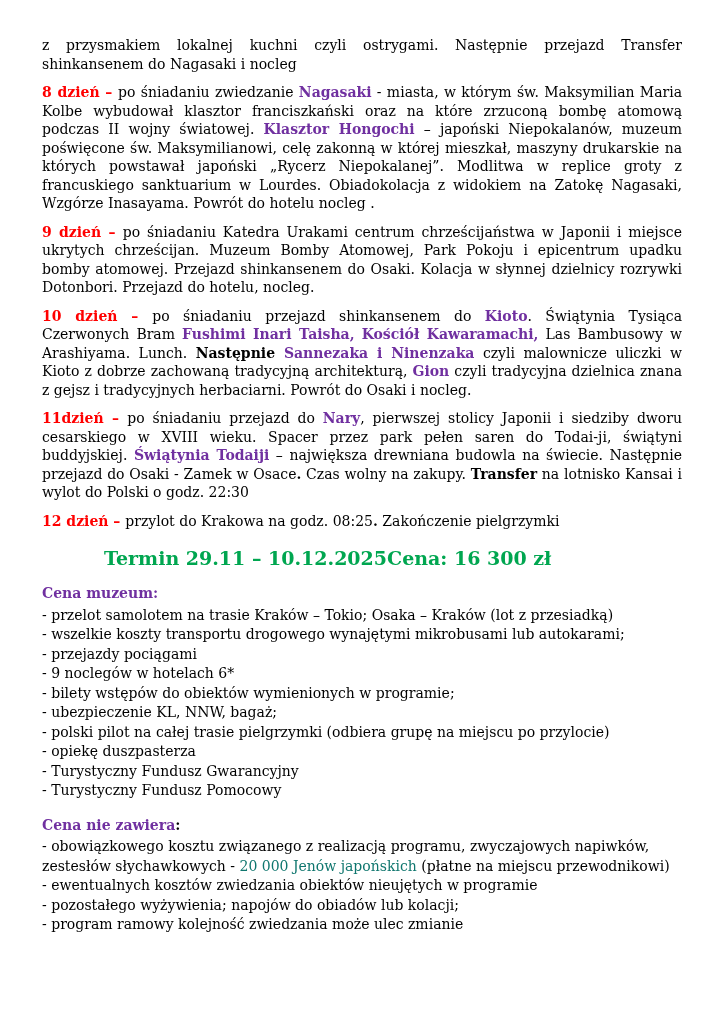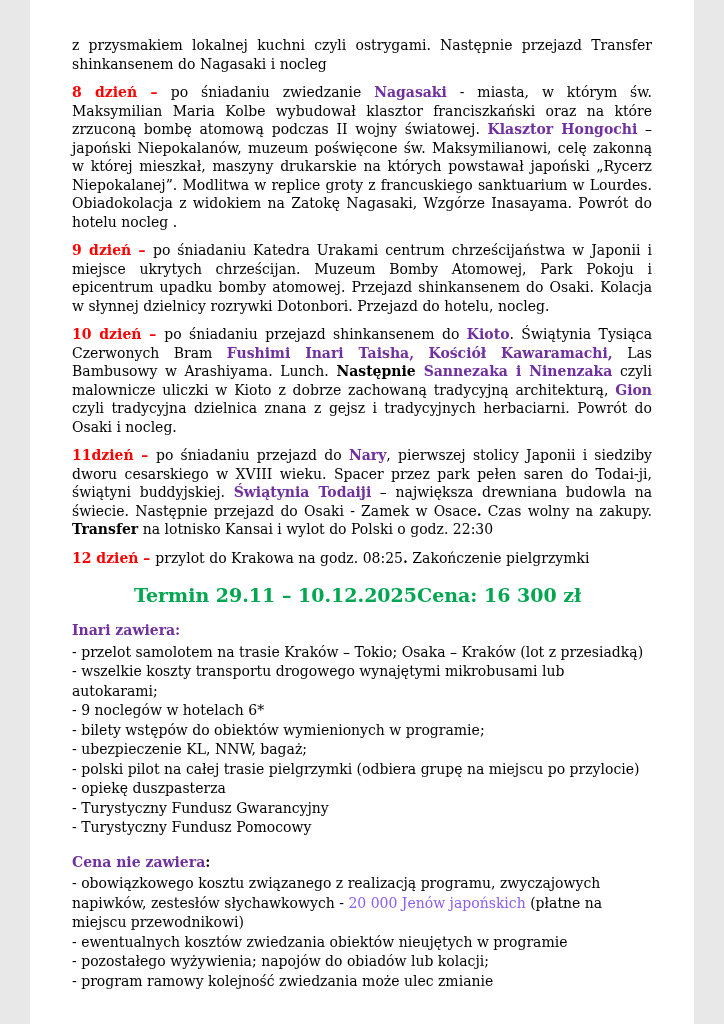--- a/index.html
+++ b/index.html
@@ -1,36 +1,36 @@
 <!DOCTYPE html>
 <html lang="pl"><head>
 <meta charset="utf-8">
 <style>
   * { margin: 0; padding: 0; box-sizing: border-box; }
   html, body { background: #e8e8e8; }
   .page {
-    width: 664px;
+    width: 724px;
     height: 1024px;
     margin: 0 auto;
     background: #ffffff;
     padding: 36px 42px 0 42px;
     font-family: "DejaVu Serif", "Liberation Serif", serif;
     font-size: 14px;
     line-height: 18.5px;
     color: #000000;
     overflow: hidden;
   }
   .para {
     text-align: justify;
     margin-bottom: 10px;
   }
   .day   { color: #ff0000; font-weight: bold; }
   .place { color: #7030a0; font-weight: bold; }
   .b     { font-weight: bold; }
-  .navy  { color: #8b5cf6; }
+  .navy  { color: #0f766e; }
   .pricing {
     display: flex;
     justify-content: flex-start;
     color: #00a650;
     font-weight: bold;
     font-size: 19px;
     line-height: 24px;
     margin: 16px 0 14px 0;
     padding-left: 62px;
     padding-right: 36px;
@@ -59,25 +59,26 @@
 
   <p class="para"><span class="day">11dzień – </span><span>po śniadaniu przejazd do </span><span class="place">Nary</span><span>, pierwszej stolicy Japonii i siedziby dworu cesarskiego w XVIII wieku.  Spacer przez park pełen saren do Todai-ji, świątyni buddyjskiej. </span><span class="place">Świątynia Todaiji</span><span> – największa drewniana budowla na świecie. Następnie  przejazd do Osaki - Zamek w Osace</span><span class="b">.</span><span> Czas wolny na zakupy. </span><span class="b">Transfer</span><span> na lotnisko Kansai i wylot do Polski o godz. 22:30</span></p>
 
   <p class="para"><span class="day">12  dzień – </span><span>przylot do Krakowa na godz. 08:25</span><span class="b">.</span><span> Zakończenie pielgrzymki</span></p>
 
   <div class="pricing">
     <span>Termin 29.11 – 10.12.2025</span>
     <span>Cena: 16 300 zł</span>
   </div>
 
-  <p class="section-title"><span>Inari zawiera:</span></p>
+  <p class="section-title"><span>Cena muzeum:</span></p>
 
   <div class="plist">
     <div>- przelot samolotem na trasie Kraków – Tokio; Osaka – Kraków (lot z przesiadką)</div>
     <div>- wszelkie koszty transportu drogowego wynajętymi mikrobusami lub autokarami;</div>
+    <div>- przejazdy pociągami</div>
     <div>- 9 noclegów w hotelach 6*</div>
     <div>- bilety wstępów do obiektów wymienionych w programie;</div>
     <div>- ubezpieczenie KL, NNW, bagaż;</div>
     <div>- polski pilot na całej trasie pielgrzymki (odbiera grupę na miejscu po przylocie)</div>
     <div>- opiekę duszpasterza</div>
     <div>- Turystyczny Fundusz Gwarancyjny</div>
     <div>- Turystyczny Fundusz Pomocowy</div>
   </div>
 
   <div class="excludes-block">

